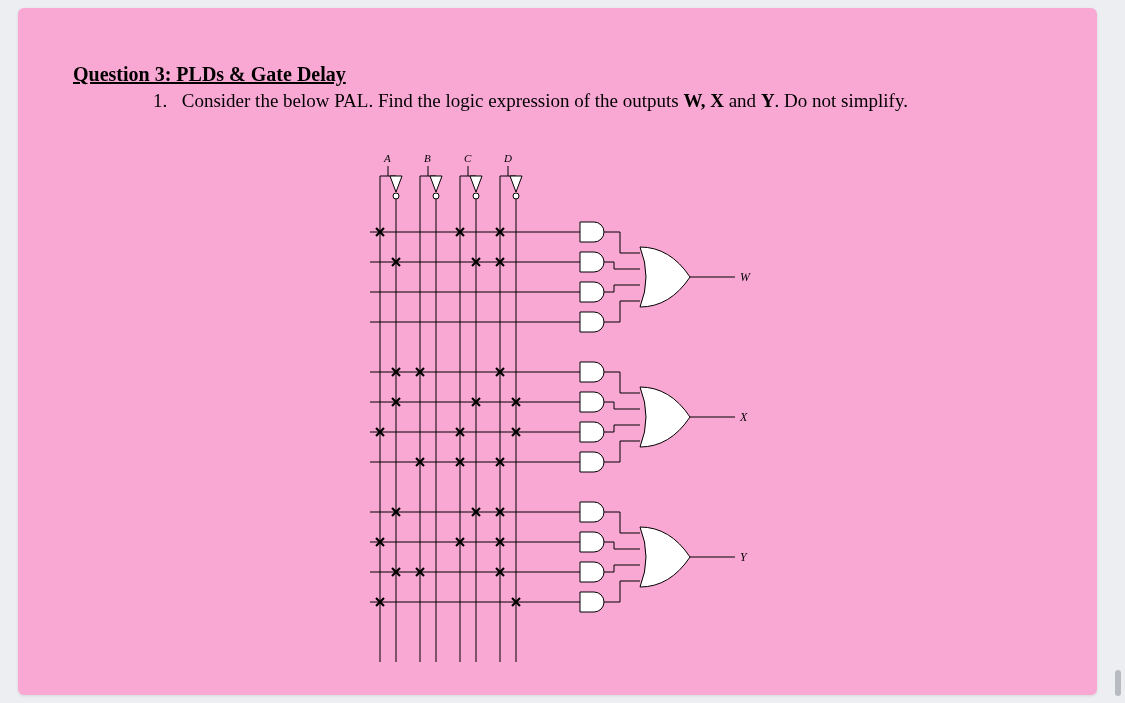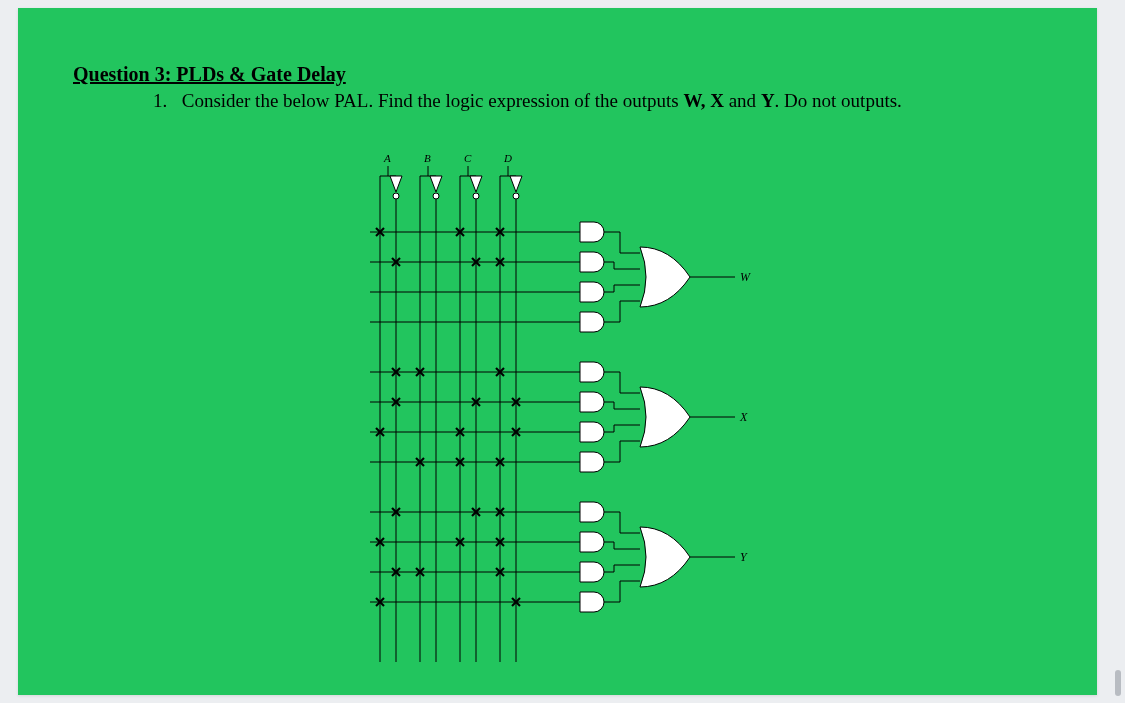--- a/index.html
+++ b/index.html
@@ -6,28 +6,29 @@
     margin: 0;
     padding: 0;
     background: #eceef1;
     font-family: "Times New Roman", Times, serif;
     color: #000;
     width: 1125px;
     height: 703px;
     overflow: hidden;
   }
   .page {
-    background: #22c55e;
+    background: #f9a8d4;
     margin: 8px 18px 8px 18px;
     width: 1079px;
     height: 687px;
     box-shadow: 0 1px 3px rgba(0,0,0,0.1);
     position: relative;
     padding: 55px 50px 0 55px;
     box-sizing: border-box;
+    border-radius: 6px;
   }
   .qtitle {
     font-size: 20px;
     font-weight: bold;
     text-decoration: underline;
   }
   .qlist {
     margin: 4px 0 0 0;
     padding-left: 80px;
     font-size: 19px;
@@ -67,21 +68,21 @@
 </style>
 </head>
 <body>
 
 <div class="page">
 
   <div class="qtitle">Question 3: PLDs &amp; Gate Delay</div>
 
   <div class="qlist">
     <span class="num">1.</span>
-    <span>Consider the below PAL. Find the logic expression of the outputs </span><b>W, X</b><span> and </span><b>Y</b><span>. Do not outputs.</span>
+    <span>Consider the below PAL. Find the logic expression of the outputs </span><b>W, X</b><span> and </span><b>Y</b><span>. Do not simplify.</span>
   </div>
 
   <svg class="diagram" width="440" height="520" viewBox="0 0 440 520">
     <g stroke="#000" stroke-width="1" fill="none">
 
       <g>
         <text class="lbl" x="44" y="10" stroke="none" fill="#000">A</text>
         <line x1="48" y1="14" x2="48" y2="24"></line>
 
         <line x1="40" y1="24" x2="56" y2="24"></line>

